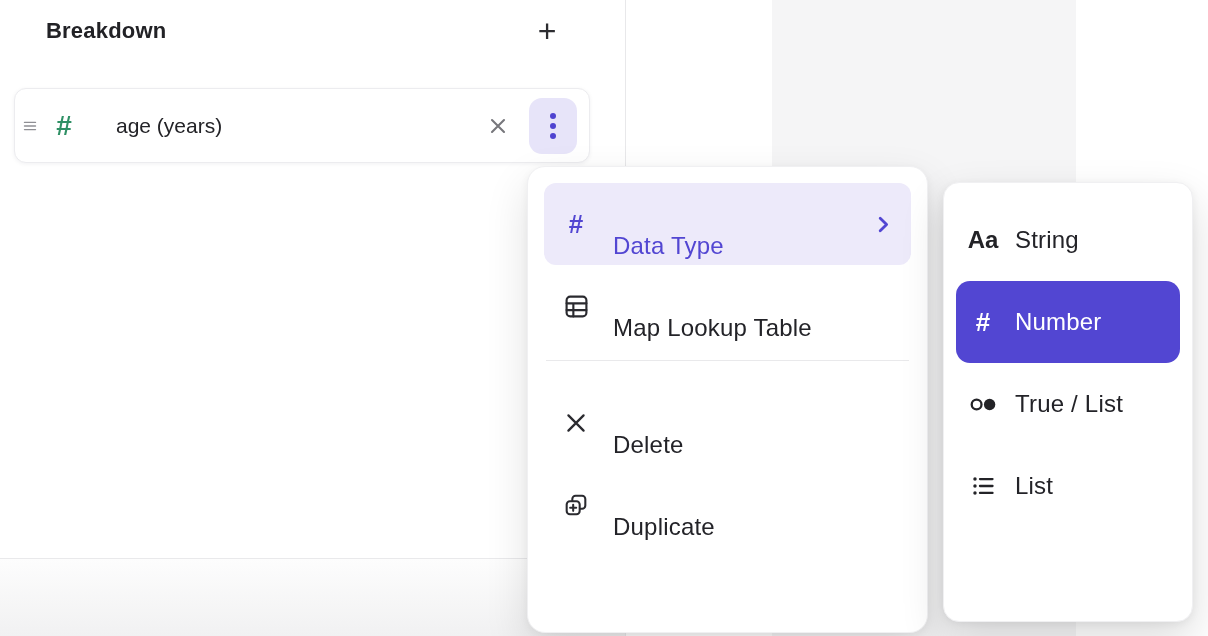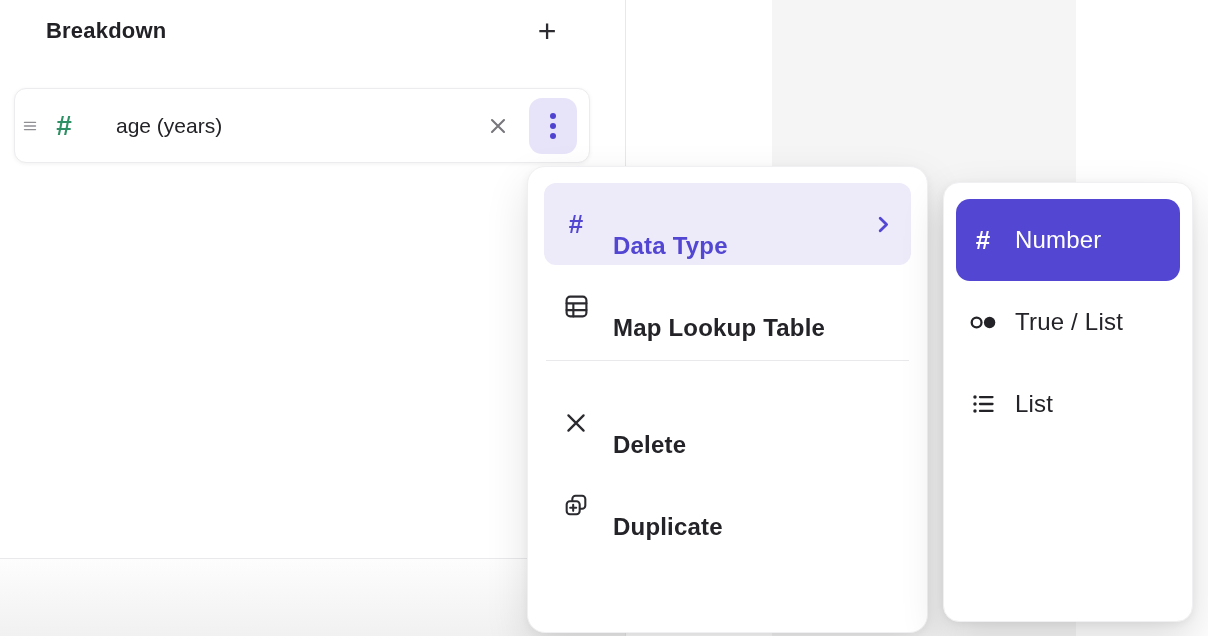--- a/index.html
+++ b/index.html
@@ -28,21 +28,21 @@
   .kebab-btn { margin-left:17px; margin-right:12px; width:48px; height:56px; border:none; border-radius:13px;
                background:#e7e4f9; display:flex; align-items:center; justify-content:center; cursor:pointer; }
 
   .menu { position:absolute; left:527px; top:166px; width:401px; height:467px; background:#fff;
           border:1px solid #f0f0f2; border-radius:18px; padding:16px 16px 0;
           box-shadow:0 18px 44px rgba(0,0,0,.12), 0 2px 8px rgba(0,0,0,.05); z-index:3; }
   .menu-row { height:82px; display:flex; align-items:center; padding:0 22px 0 17px; border-radius:12px; cursor:pointer; }
   .menu-row.active { background:#edeafa; }
   .menu-icon { width:30px; display:flex; align-items:center; justify-content:center; }
   .menu-hash { font-size:26px; font-weight:700; color:#5246d2; }
-  .menu-label { margin-left:22px; font-size:24px; font-weight:700; color:#232328; letter-spacing:.2px;margin-top:44px; }
+  .menu-label { margin-left:22px; font-size:24px; font-weight:400; color:#232328; letter-spacing:.2px;margin-top:44px; }
   .menu-row.active .menu-label { color:#5246d2; }
   .chevron { margin-left:auto; display:flex; align-items:center; }
   .menu-divider { height:1px; background:#e9e9eb; margin:13px 2px 21px; }
 
   .submenu { position:absolute; left:943px; top:182px; width:250px; height:440px; background:#fff;
              border:1px solid #f0f0f2; border-radius:16px; padding:16px 12px 0;
              box-shadow:0 18px 44px rgba(0,0,0,.14), 0 2px 8px rgba(0,0,0,.06); z-index:4; }
   .sub-row { height:82px; display:flex; align-items:center; padding:0 10px 0 8px; border-radius:14px; cursor:pointer; }
   .sub-row.selected { background:#5246d2; }
   .sub-icon { width:38px; display:flex; align-items:center; justify-content:center; }
@@ -130,20 +130,24 @@
             <path d="M6.6 14.6h5.6M9.4 11.8v5.6"></path>
           </svg>
       </span>
       <span class="menu-label">Duplicate</span>
     </div>
 
   </div>
 
   <div class="submenu">
 
+    <div class="sub-row">
+      <span class="sub-icon aa-glyph">Aa</span>
+      <span class="sub-label">String</span>
+    </div>
 
     <div class="sub-row selected">
       <span class="sub-icon hash-white">#</span>
       <span class="sub-label">Number</span>
     </div>
 
     <div class="sub-row">
       <span class="sub-icon">
         <svg width="27" height="15" viewBox="0 0 27 15">
             <circle cx="6.6" cy="7.5" r="4.9" stroke="#232327" stroke-width="2.3" fill="none"></circle>

